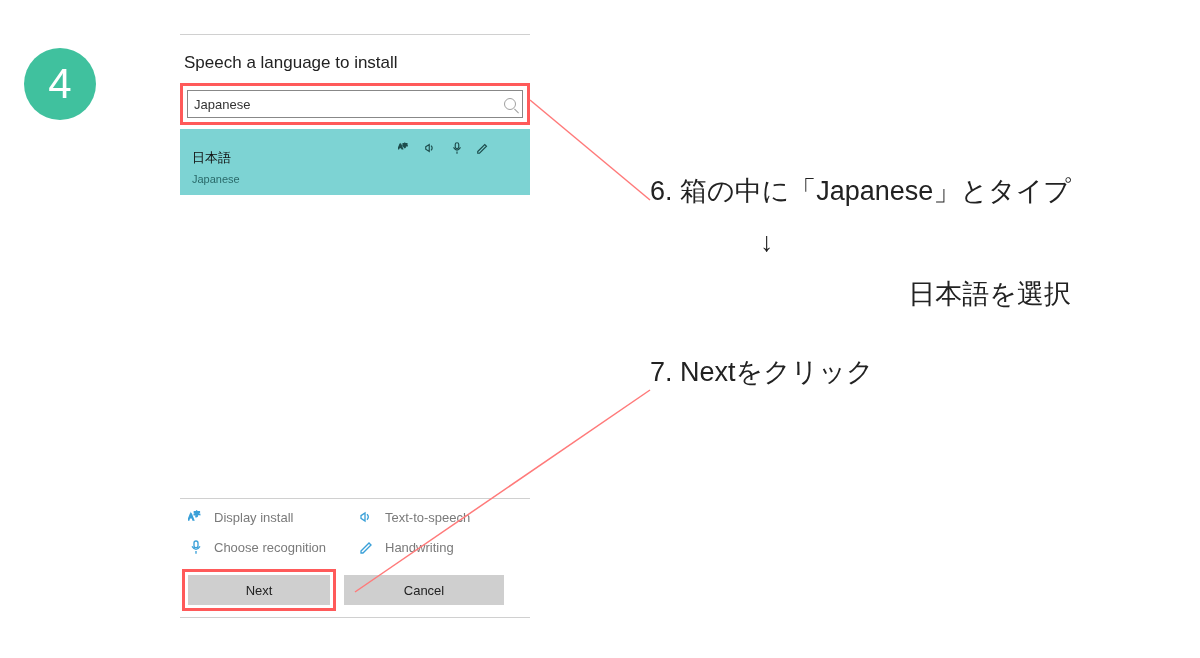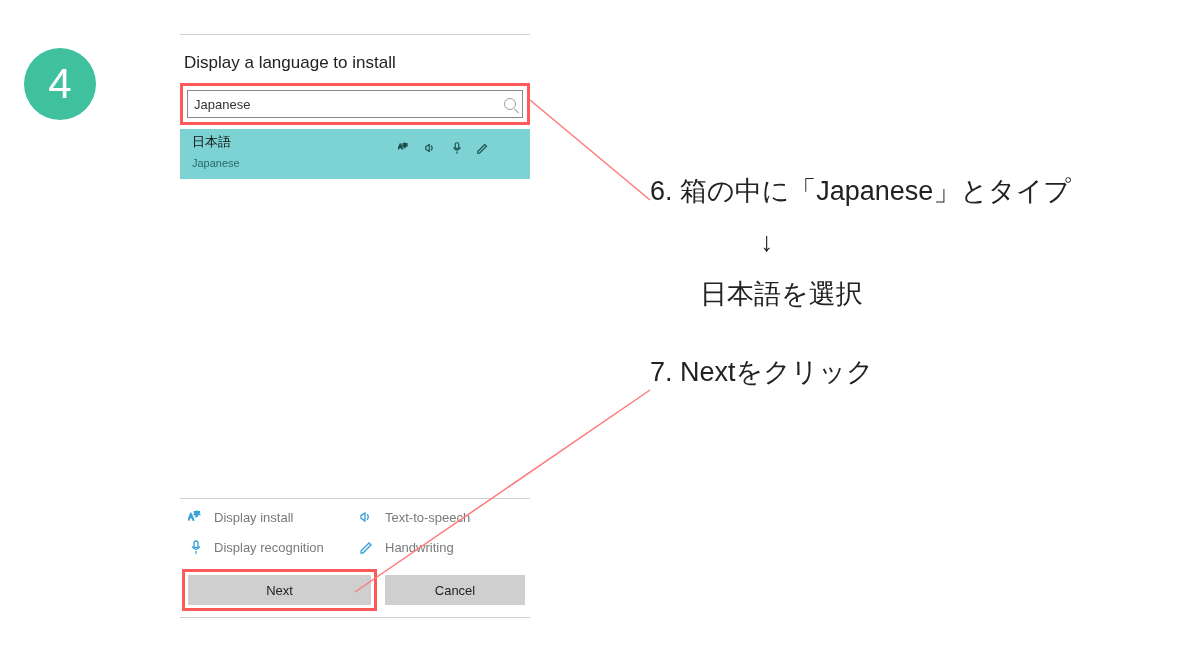--- a/index.html
+++ b/index.html
@@ -92,21 +92,21 @@
     height: 6px;
     background: #888;
     bottom: -5px;
     right: -2px;
     transform: rotate(-45deg);
   }
 
   
   .result-row {
     background: #7dd3d3;
-    padding: 4px 12px 10px 12px;
+    padding: 20px 12px 10px 12px;
     margin-top: 4px;
     position: relative;
   }
   .result-row .native {
     font-size: 13px;
     color: #111;
     margin-bottom: 6px;
   }
   .result-row .english {
     font-size: 11px;
@@ -146,34 +146,34 @@
   }
 
   
   .buttons-highlight {
     border: 3px solid #ff5a5a;
     display: inline-block;
     padding: 3px;
     margin-left: 2px;
   }
   .btn {
-    width: 183px;
+    width: 142px;
     height: 30px;
     background: #cfcfcf;
     color: #222;
     font-size: 13px;
     display: flex;
     align-items: center;
     justify-content: center;
     cursor: pointer;
     border: none;
   }
   .btn.cancel {
     margin-left: 8px;
-    width: 140px;
+    width: 160px;
     text-align: center;
   }
   .panel-bottomline {
     border-top: 1px solid #d0d0d0;
     margin-top: 6px;
     width: 350px;
   }
 
   
   .overlay {
@@ -190,33 +190,33 @@
     position: absolute;
     font-size: 27px;
     color: #222;
     line-height: 1.9;
   }
   .annotation .arrow-down {
     text-align: left;
     padding-left: 110px;
   }
   .annotation .indent {
-    text-align: left;
+    text-align: right;
     padding-left: 50px;
   }
 </style>
 </head>
 <body>
 
 <div class="step-badge">
   <span>4</span>
 </div>
 
 <div class="dialog">
-  <div class="dialog-title">Display a language to install</div>
+  <div class="dialog-title">Speech a language to install</div>
 
   <div class="search-highlight">
     <div class="search-box">
       <input type="text" value="Japanese" style="">
       <span class="mag-icon"></span>
     </div>
   </div>
 
   <div class="result-row">
     <div class="native">日本語</div>
@@ -267,21 +267,21 @@
       </span>
       <span>Text-to-speech</span>
     </div>
     <div class="item">
       <span class="ico">
         <svg width="16" height="16" viewBox="0 0 24 24" fill="none" stroke="#3aa0d8" stroke-width="2">
             <rect x="9" y="3" width="6" height="10" rx="3"></rect>
             <path d="M6 11 Q12 20 18 11 M12 18 L12 22"></path>
           </svg>
       </span>
-      <span>Display recognition</span>
+      <span>Choose recognition</span>
     </div>
     <div class="item">
       <span class="ico">
         <svg width="16" height="16" viewBox="0 0 24 24" fill="none" stroke="#3aa0d8" stroke-width="2">
             <path d="M3 18 L15 6 L18 9 L6 21 L3 21 Z"></path>
           </svg>
       </span>
       <span>Handwriting</span>
     </div>
   </div>

